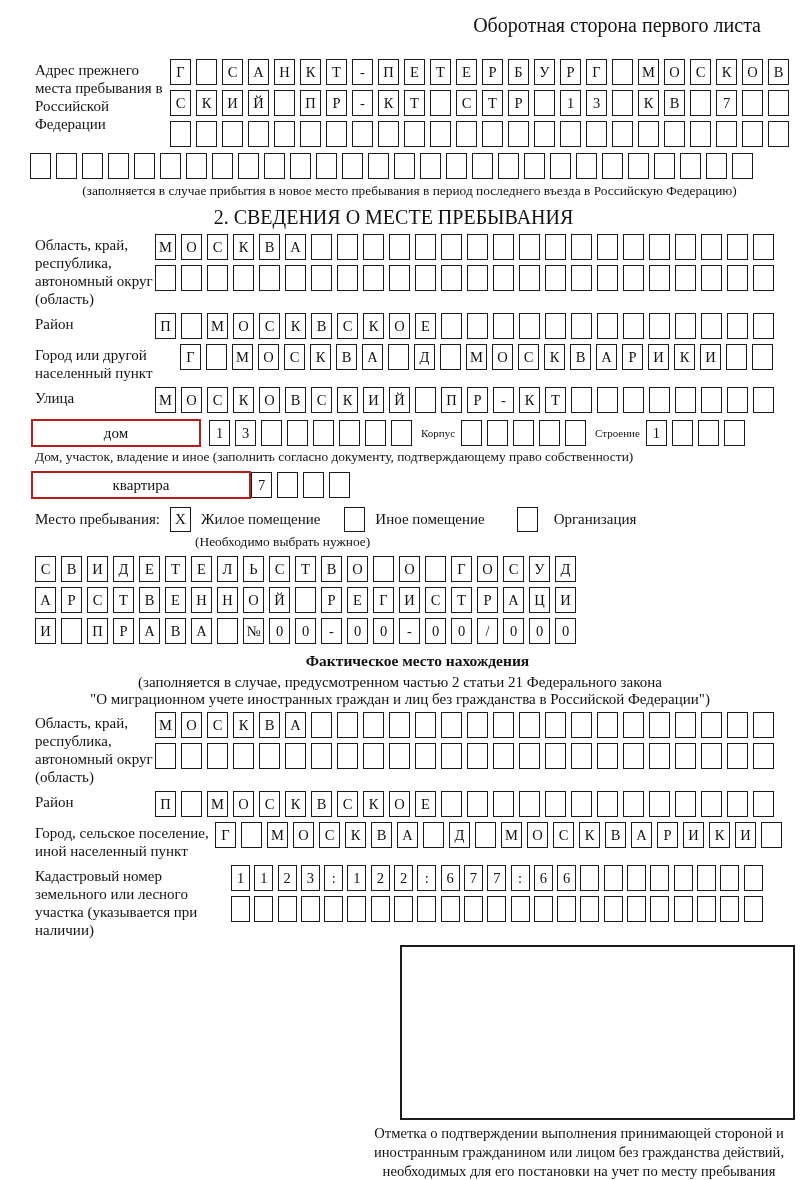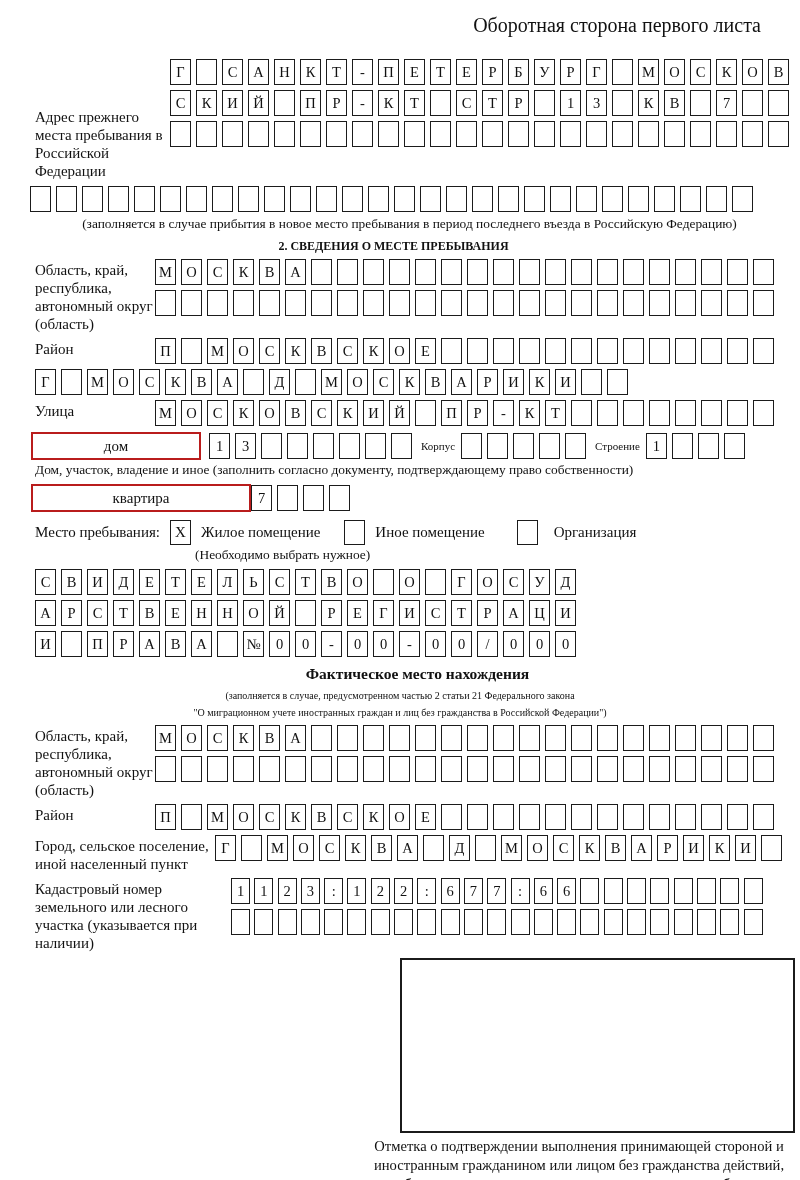--- a/index.html
+++ b/index.html
@@ -20,28 +20,28 @@
     border:1.8px solid #1b1b1b;
     display:flex;align-items:center;justify-content:center;
     font-size:14.5px;line-height:1;background:#fff;
   }
   .tight .cell{width:19px;margin-right:4.3px;}
   .cellrows{display:flex;flex-direction:column;gap:5px;}
 
   
   .frow{display:flex;align-items:flex-start;margin-bottom:5px;}
   .flabel{flex:0 0 auto;font-size:15px;line-height:18px;padding-top:2px;}
-  .w135{width:135px;margin-top:47px;} .w120{width:120px;} .w145{width:145px;}
+  .w135{width:135px;} .w120{width:120px;} .w145{width:145px;}
   .w213{width:213px;} .w180{width:180px;} .w196{width:196px;}
 
   .caption{font-size:13.4px;line-height:16px;}
   .center{text-align:center;}
-  .sec-title{font-weight:bold;font-size:12px;text-align:center;margin:7px 0 5px 0;padding-right:48px;}
+  .sec-title{font-weight:normal;font-size:20px;text-align:center;margin:7px 0 5px 0;padding-right:48px;}
   .sub-title{font-weight:bold;font-size:15.5px;text-align:center;margin:8px 0 4px 0;}
-  .note-center{font-size:10px;line-height:17px;text-align:center;padding-right:35px;}
+  .note-center{font-size:15px;line-height:17px;text-align:center;padding-right:35px;}
 
   
   .houserow{display:flex;align-items:center;margin:6px 0 2px -4px;}
   .bigbox{
     box-sizing:border-box;border:2px solid #b91c1c;height:28px;
     display:flex;align-items:center;justify-content:center;font-size:15px;
   }
   .dom-box{width:170px;margin-right:8px;}
   .kv-box{width:220px;margin-right:0;}
   .inline-lbl{margin:0 6px 0 4px;font-size:11px;white-space:nowrap;}
@@ -269,20 +269,21 @@
         <div class="cell"></div>
         <div class="cell"></div>
         <div class="cell"></div>
         <div class="cell"></div>
         <div class="cell"></div>
         <div class="cell"></div>
       </div>
   </div>
 
   <div class="frow">
+    <div class="flabel w145">Город или другой населенный пункт</div>
     <div class="cellrow">
         <div class="cell">Г</div>
         <div class="cell"></div>
         <div class="cell">М</div>
         <div class="cell">О</div>
         <div class="cell">С</div>
         <div class="cell">К</div>
         <div class="cell">В</div>
         <div class="cell">А</div>
         <div class="cell"></div>

